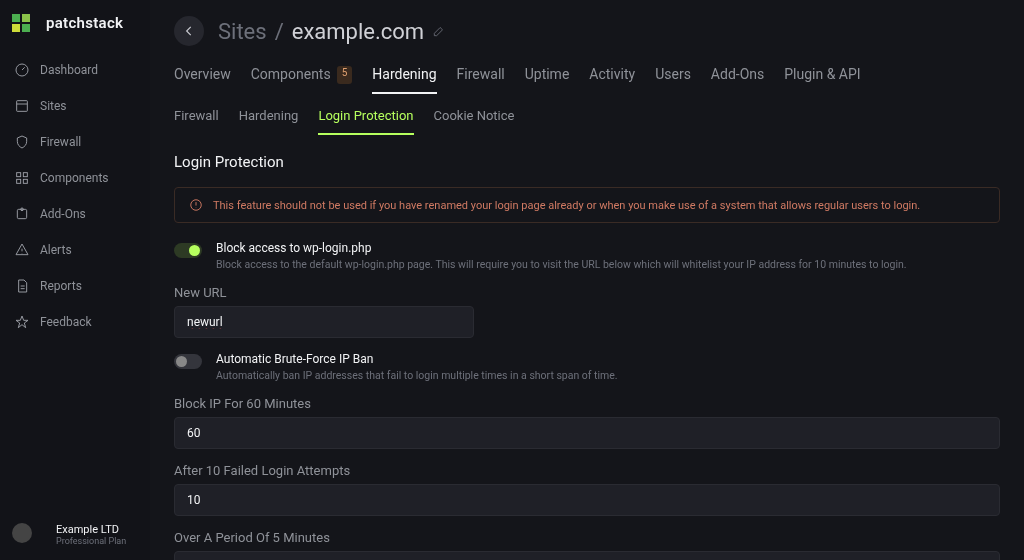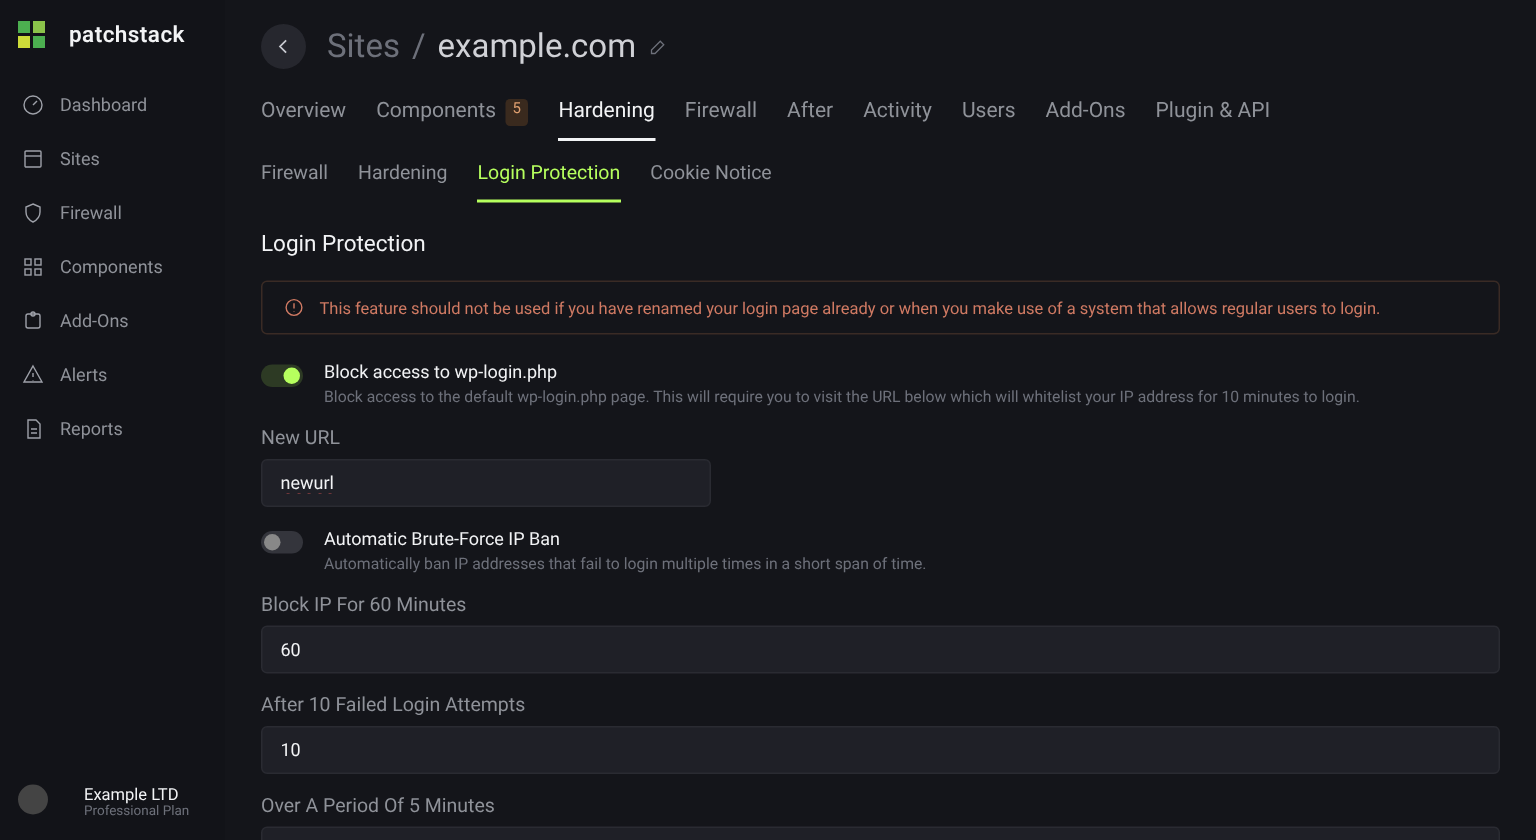--- a/index.html
+++ b/index.html
@@ -211,20 +211,28 @@
     </div>
     <div class="nav-item">
       <span class="nav-icon">
           <svg viewBox="0 0 24 24">
             <path d="M7 3h8l4 4v14H7z"></path>
             <path d="M10 12h6M10 16h6"></path>
           </svg>
         </span>
       <span>Reports</span>
     </div>
+    <div class="nav-item">
+      <span class="nav-icon">
+          <svg viewBox="0 0 24 24">
+            <path d="M12 3l2.5 6.5H21l-5.5 4 2 7L12 16l-5.5 4.5 2-7L3 9.5h6.5z"></path>
+          </svg>
+        </span>
+      <span>Feedback</span>
+    </div>
   </nav>
   <div class="spacer"></div>
   <div class="account">
     <div class="avatar"></div>
     <div class="meta">
       <span class="name">Example LTD</span>
       <span class="plan">Professional Plan</span>
     </div>
   </div>
 </aside>
@@ -254,21 +262,21 @@
       <span>Components</span>
       <span class="badge">5</span>
     </div>
     <div class="tab active">
         <span>Hardening</span>
       </div>
     <div class="tab">
         <span>Firewall</span>
       </div>
     <div class="tab">
-        <span>After</span>
+        <span>Uptime</span>
       </div>
     <div class="tab">
         <span>Activity</span>
       </div>
     <div class="tab">
         <span>Users</span>
       </div>
     <div class="tab">
         <span>Add-Ons</span>
       </div>

